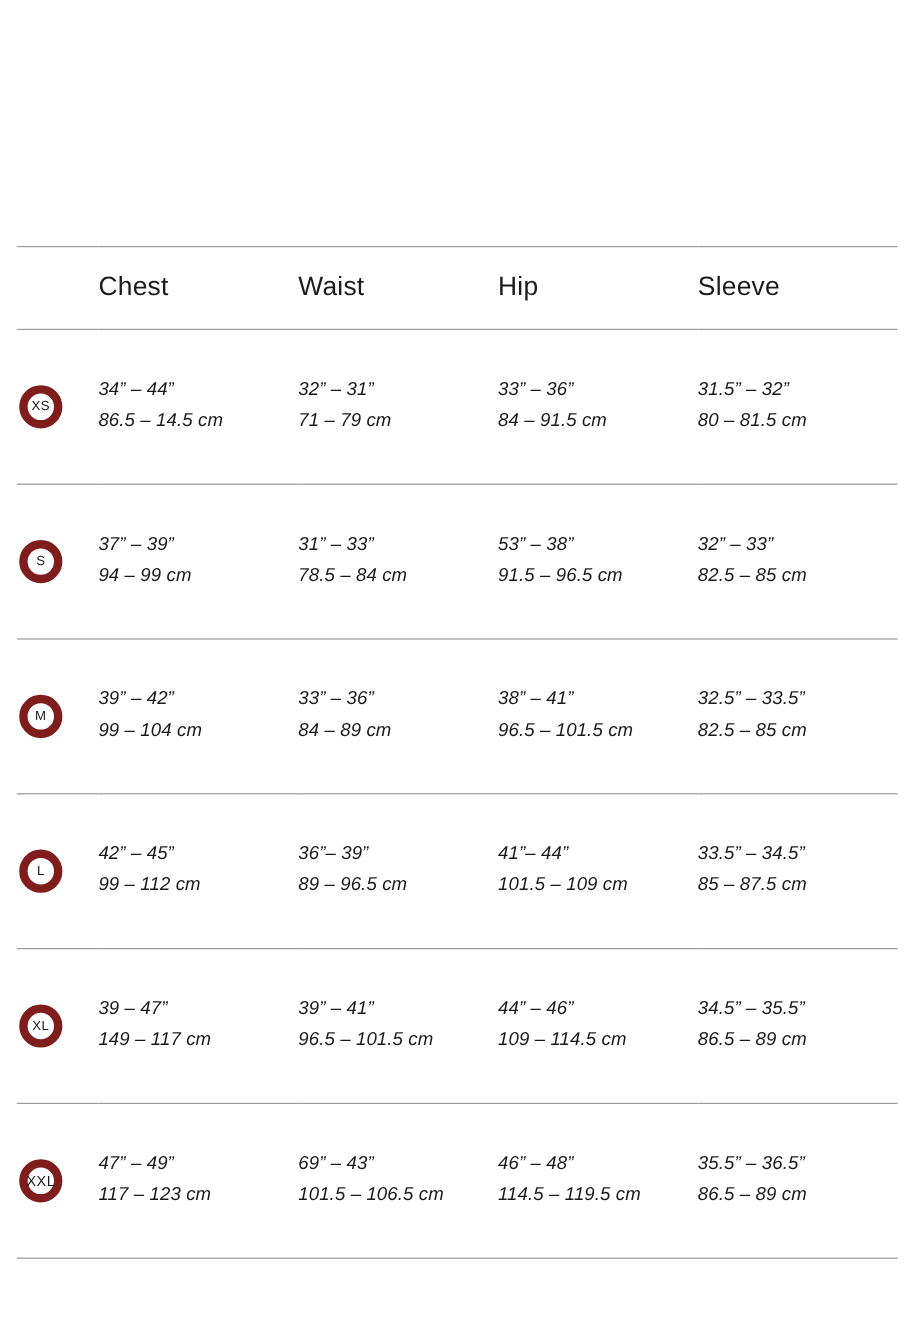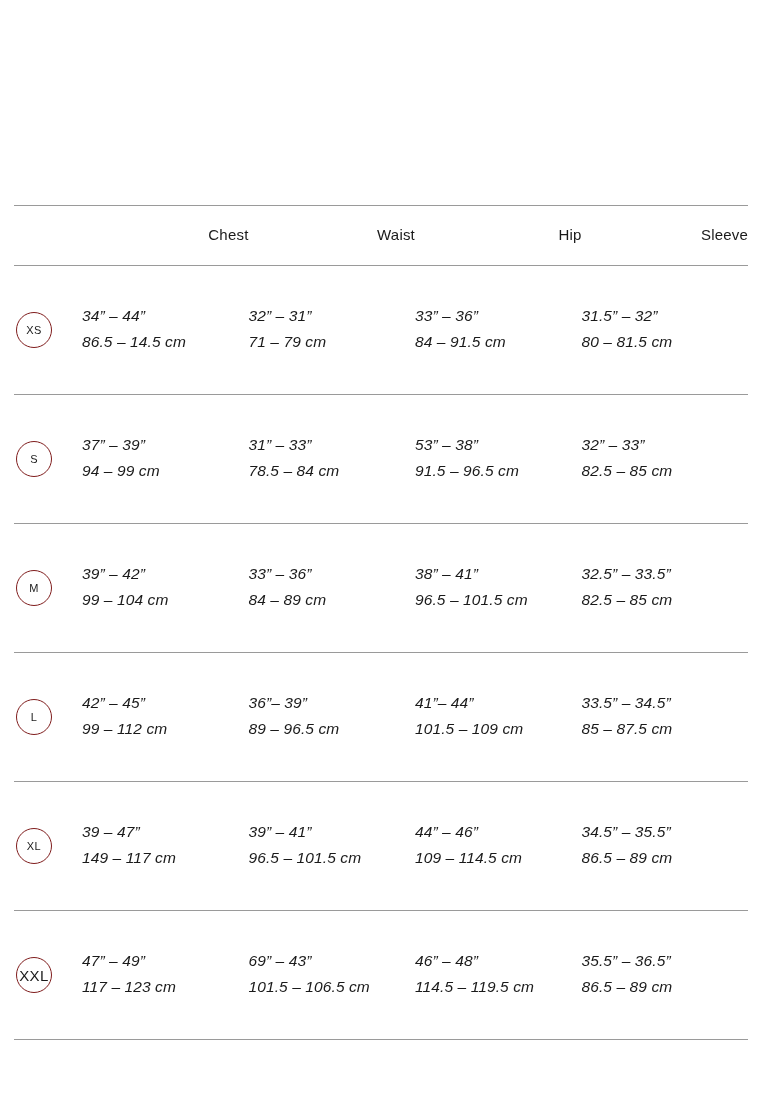--- a/index.html
+++ b/index.html
@@ -27,23 +27,23 @@
     width: 734px;
   }
   table.size-table {
     border-collapse: collapse;
     width: 734px;
     table-layout: fixed;
   }
   table.size-table col.c-size { width: 68px; }
   table.size-table col.c-data { width: 166.5px; }
   thead th {
-    text-align: right;
+    text-align: left;
     font-weight: normal;
-    font-size: 15px;
+    font-size: 22px;
     color: #1a1a1a;
     padding: 20px 0 22px 0;
     letter-spacing: 0.2px;
   }
   thead tr.head-row th {
     border-top: 1px solid #9a9a9a;
   }
   thead tr.head-row th.size-col {
     border-top: 1px solid #9a9a9a;
   }
@@ -71,29 +71,29 @@
   tbody td.size-col {
     text-align: left;
     padding-left: 2px;
   }
   .size-badge {
     display: inline-flex;
     align-items: center;
     justify-content: center;
     width: 36px;
     height: 36px;
-    border: 1px solid #7f1d1d;
+    border: 7px solid #7f1d1d;
     border-radius: 50%;
     font-size: 11px;
     font-style: normal;
     letter-spacing: 0.4px;
     color: #1a1a1a;
     box-sizing: border-box;
   }
-  .size-badge.small-text { font-size: 15px; text-align: center; }
+  .size-badge.small-text { font-size: 12px; text-align: center; }
   .bottom-rule {
     border-top: 1px solid #9a9a9a;
     width: 734px;
     margin: 0;
     height: 0;
     font-size: 0;
     line-height: 0;
   }
 </style>
 </head>

